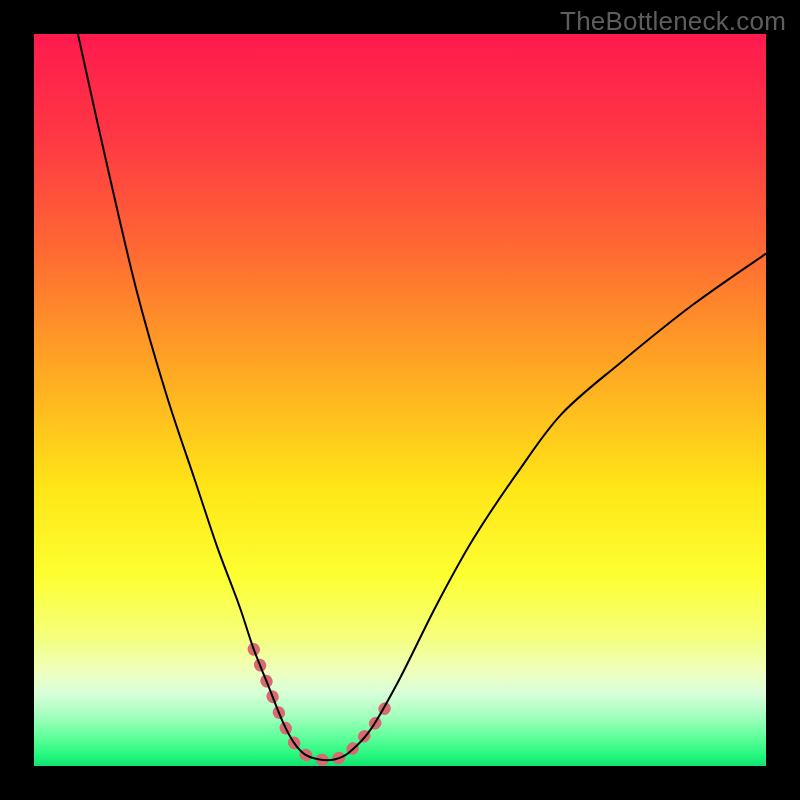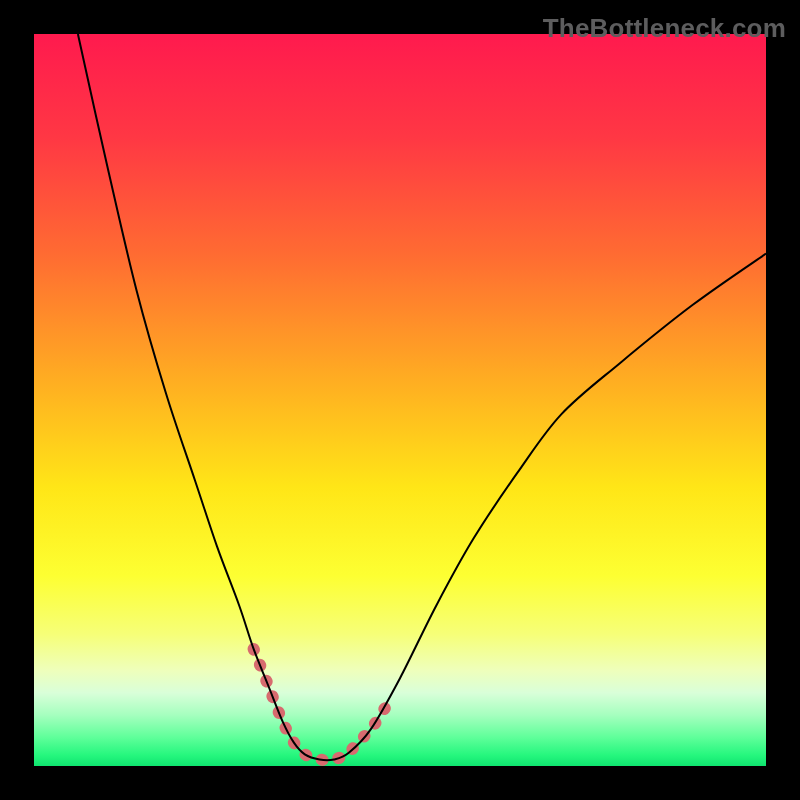--- a/index.html
+++ b/index.html
@@ -11,25 +11,25 @@
     overflow: hidden;
     font-family: Arial, Helvetica, sans-serif;
   }
   .stage {
     position: relative;
     width: 800px;
     height: 800px;
   }
   .watermark {
     position: absolute;
-    top: 13px;
+    top: 6px;
     right: 14px;
     color: #5d5d5e;
     font-size: 26px;
-    font-weight: 700;
+    font-weight: 400;
     letter-spacing: 0.2px;
     z-index: 30;
     user-select: none;
     pointer-events: none;
   }
   .plot {
     position: absolute;
     left: 34px;
     top: 34px;
     width: 732px;

